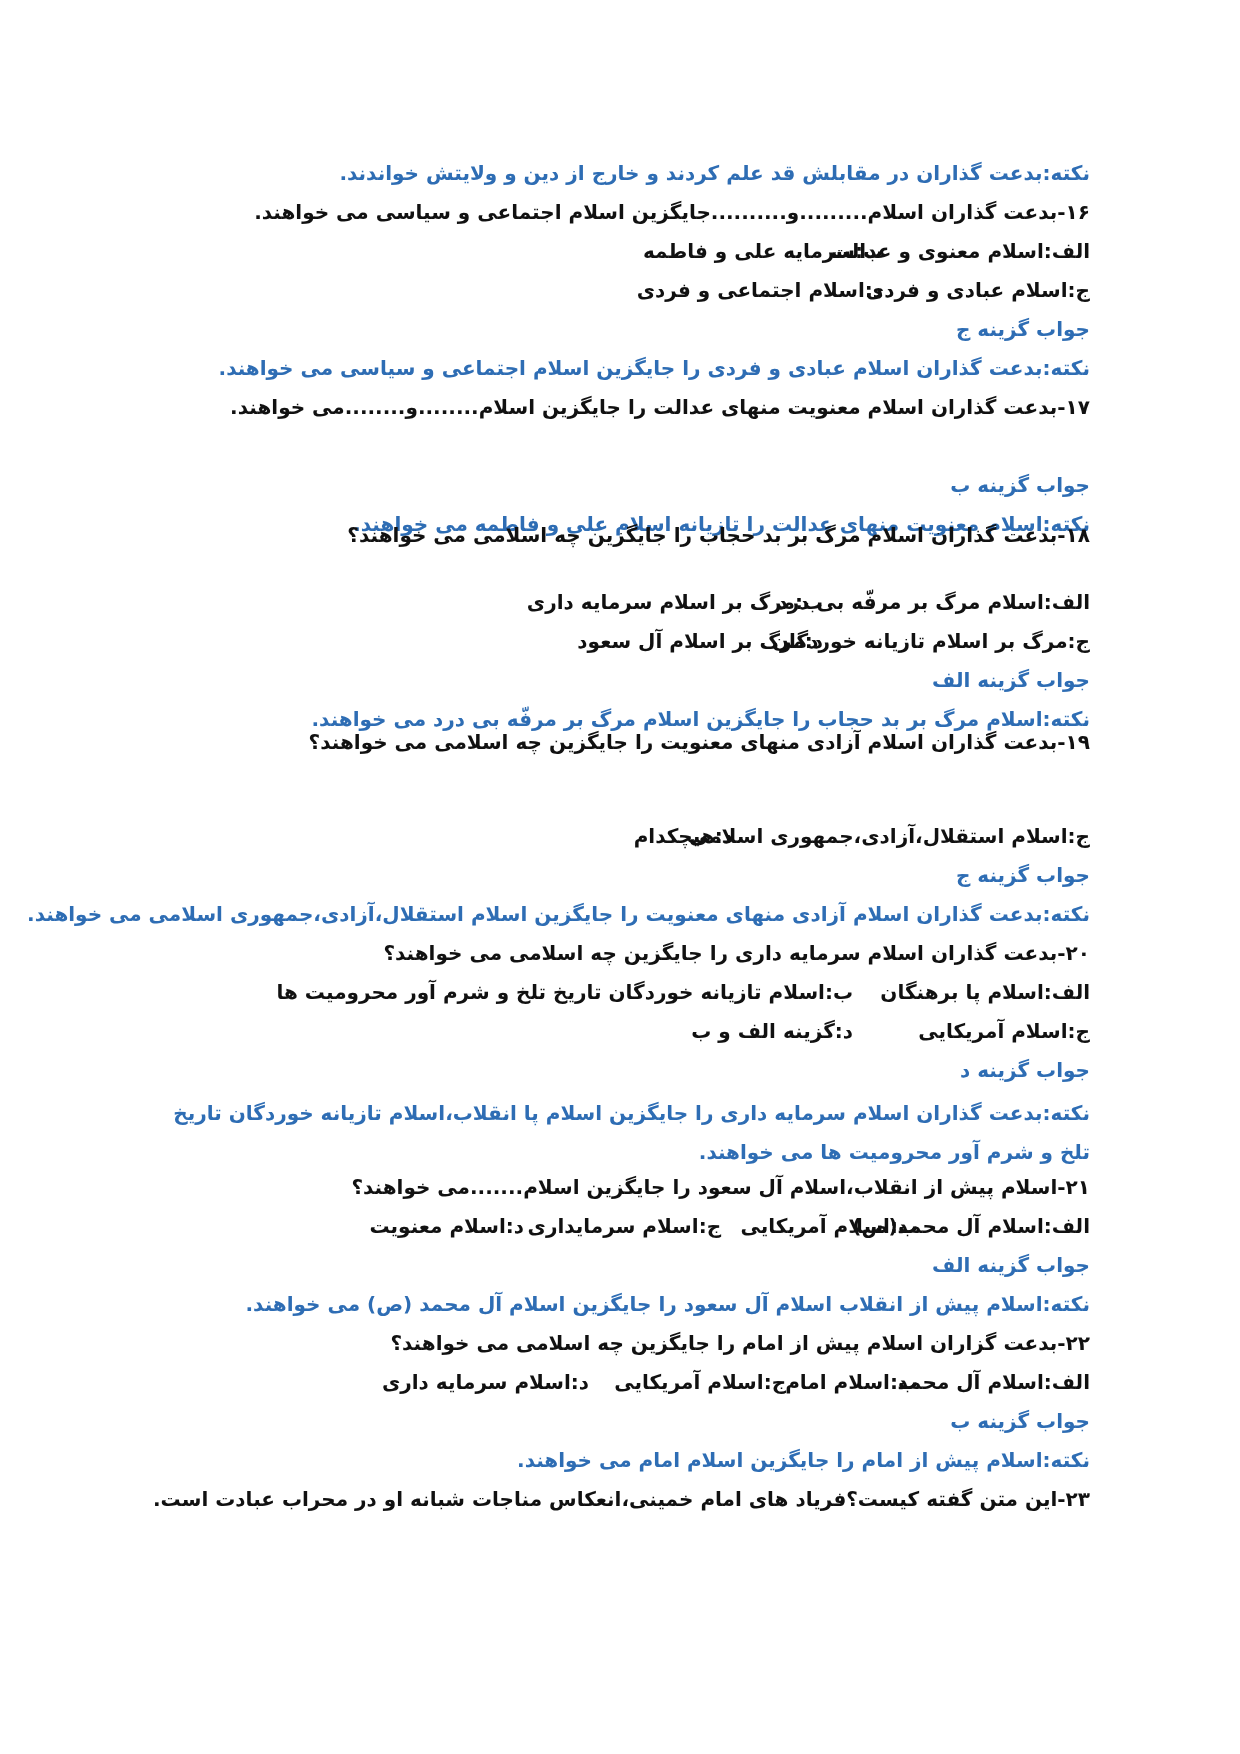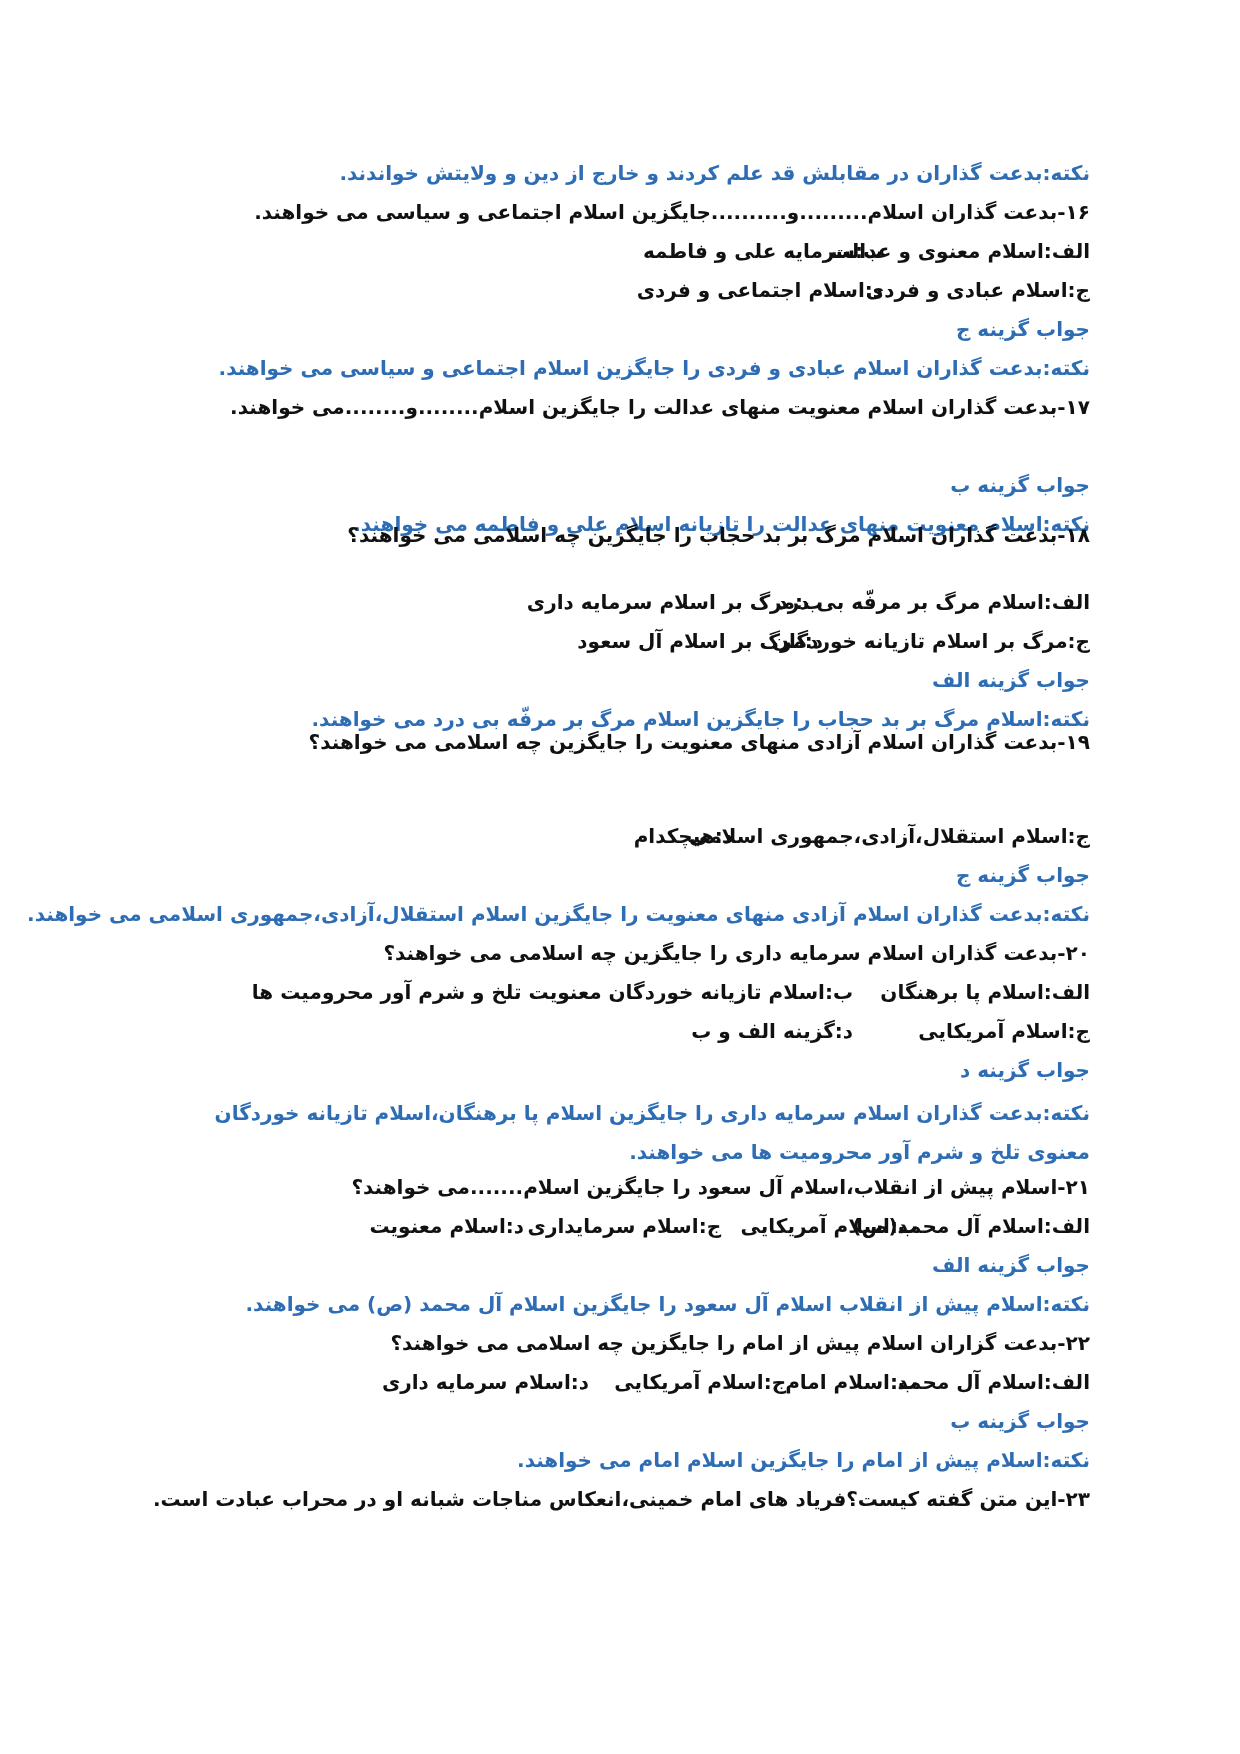--- a/index.html
+++ b/index.html
@@ -83,29 +83,29 @@
     <span class="opt" style="width:350px">ج:اسلام استقلال،آزادی،جمهوری اسلامی</span>
     <span class="opt">د:هیچکدام</span>
   </div>
   <div class="line blue" style="top:860px">جواب گزینه ج</div>
 
   <div class="line blue" style="top:899px">نکته:بدعت گذاران اسلام آزادی منهای معنویت را جایگزین اسلام استقلال،آزادی،جمهوری اسلامی می خواهند.</div>
 
   <div class="line black" style="top:938px">۲۰-بدعت گذاران اسلام سرمایه داری را جایگزین چه اسلامی می خواهند؟</div>
   <div class="line black" style="top:977px">
     <span class="opt" style="width:230px">الف:اسلام پا برهنگان</span>
-    <span class="opt">ب:اسلام تازیانه خوردگان معنویت تلخ و شرم آور محرومیت ها</span>
+    <span class="opt">ب:اسلام تازیانه خوردگان تاریخ تلخ و شرم آور محرومیت ها</span>
   </div>
   <div class="line black" style="top:1016px">
     <span class="opt" style="width:230px">ج:اسلام آمریکایی</span>
     <span class="opt">د:گزینه الف و ب</span>
   </div>
   <div class="line blue" style="top:1055px">جواب گزینه د</div>
 
-  <div class="line blue wrap" style="top:1094px; line-height:39px">نکته:بدعت گذاران اسلام سرمایه داری را جایگزین اسلام پا برهنگان،اسلام تازیانه خوردگان معنوی تلخ و شرم آور محرومیت ها می خواهند.</div>
+  <div class="line blue wrap" style="top:1094px; line-height:39px">نکته:بدعت گذاران اسلام سرمایه داری را جایگزین اسلام پا انقلاب،اسلام تازیانه خوردگان تاریخ تلخ و شرم آور محرومیت ها می خواهند.</div>
 
   <div class="line black" style="top:1172px">۲۱-اسلام پیش از انقلاب،اسلام آل سعود را جایگزین اسلام.......می خواهند؟</div>
   <div class="line black" style="top:1211px">
     <span class="opt" style="width:165px">الف:اسلام آل محمد(ص)</span>
     <span class="opt" style="width:190px">ب:اسلام آمریکایی</span>
     <span class="opt" style="width:190px">ج:اسلام سرمایداری</span>
     <span class="opt">د:اسلام معنویت</span>
   </div>
   <div class="line blue" style="top:1250px">جواب گزینه الف</div>
 

